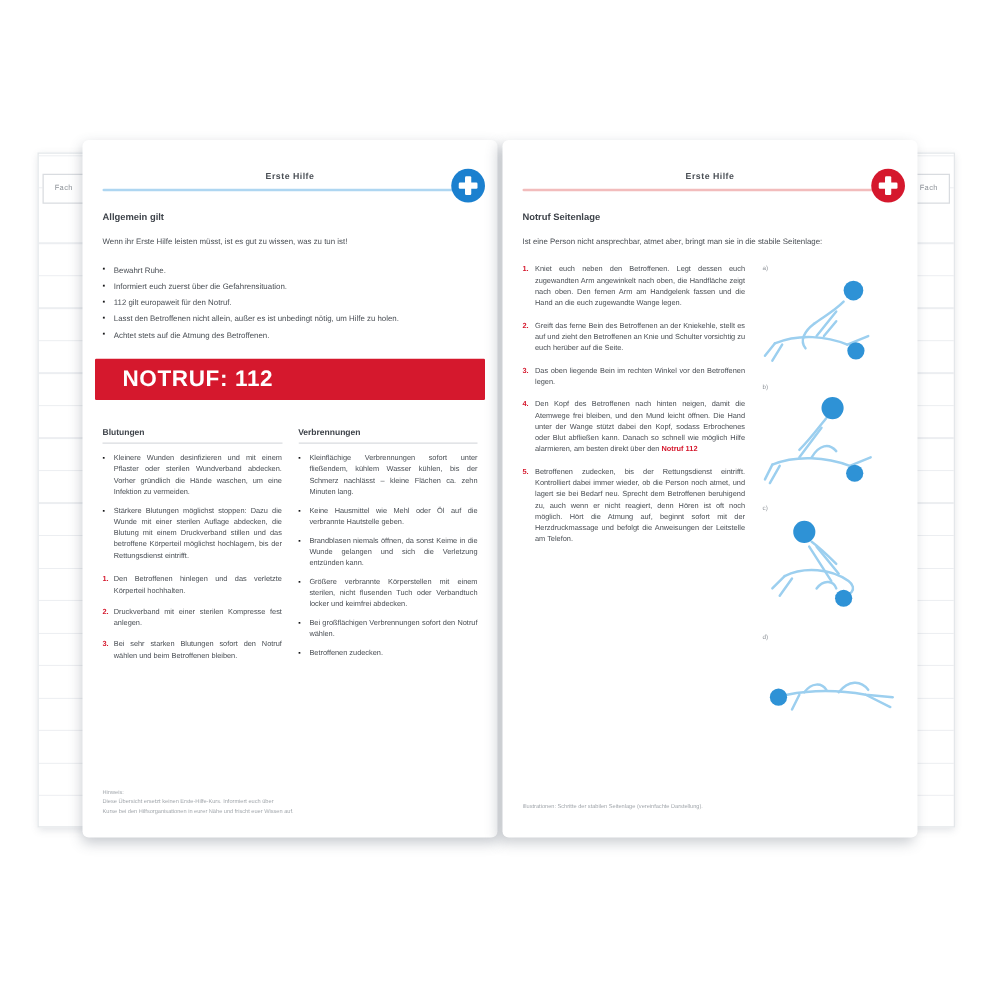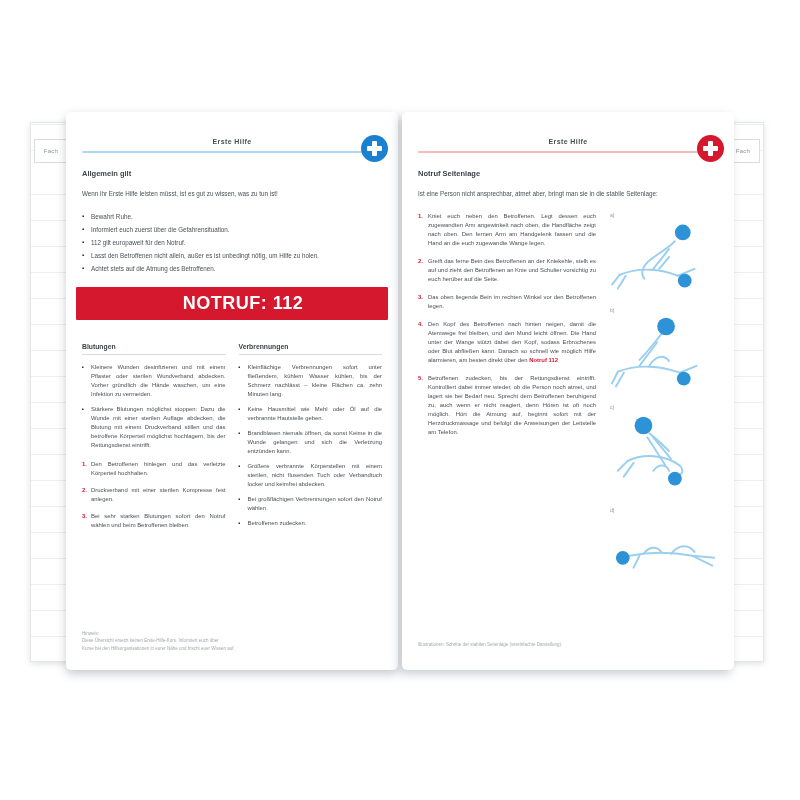--- a/index.html
+++ b/index.html
@@ -51,21 +51,21 @@
   .sec-title{font-size:7.5px;font-weight:bold;color:#3e434a;margin:12px 0 0 0;}
   .intro{font-size:6.3px;line-height:10px;margin-top:11px;}
 
   .bullets{margin-top:11px;}
   .bullet{display:flex;font-size:6.3px;line-height:13px;}
   .bullet .bl{flex:0 0 9px;color:#17181a;font-size:6px;}
   .sq::before{content:"▪";}
 
   .banner{
     margin:12px -6px 0 -6px;height:33px;background:#d5182d;border-radius:1px;
-    display:flex;align-items:center;justify-content:center;padding-left:22px;
+    display:flex;align-items:center;padding-left:22px;
   }
   .banner-text{color:#fff;font-weight:800;font-size:18px;letter-spacing:.5px;}
 
   .cols{display:flex;gap:13px;margin-top:23px;}
   .col{flex:1;min-width:0;}
   .col-title{font-size:6.8px;font-weight:bold;color:#3e434a;padding-bottom:4px;border-bottom:1px solid #d9dce0;margin-bottom:8px;}
   .para{display:flex;font-size:5.9px;line-height:9px;text-align:justify;margin-bottom:6px;hyphens:auto;}
   .para .mk{flex:0 0 9px;}
   .para .mk.black{color:#17181a;font-size:5.5px;}
   .para .mk.rednum{color:#d5182d;font-weight:bold;}

